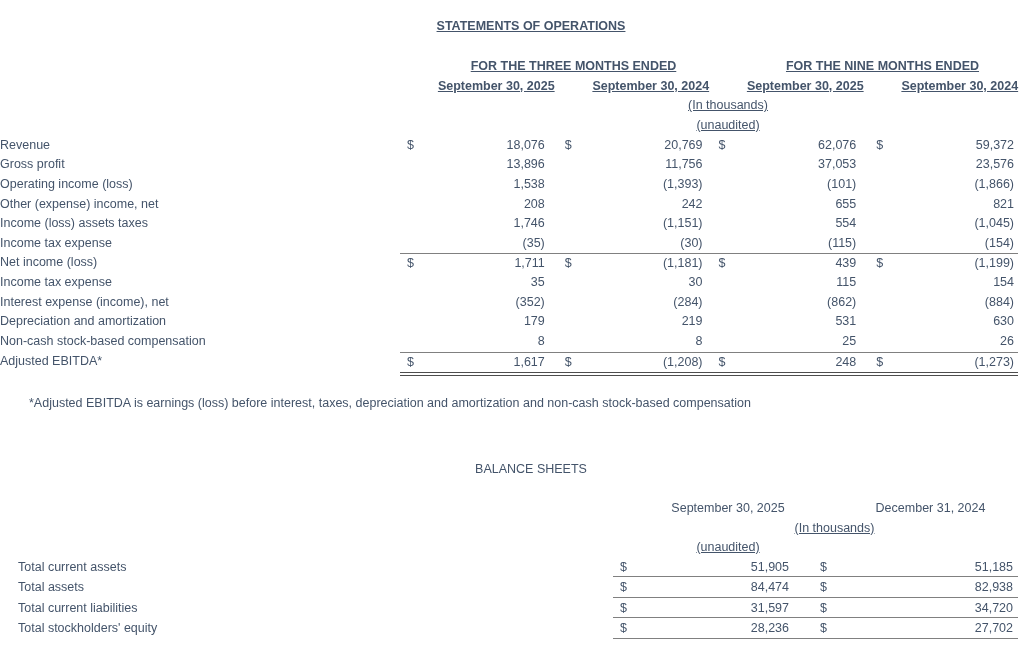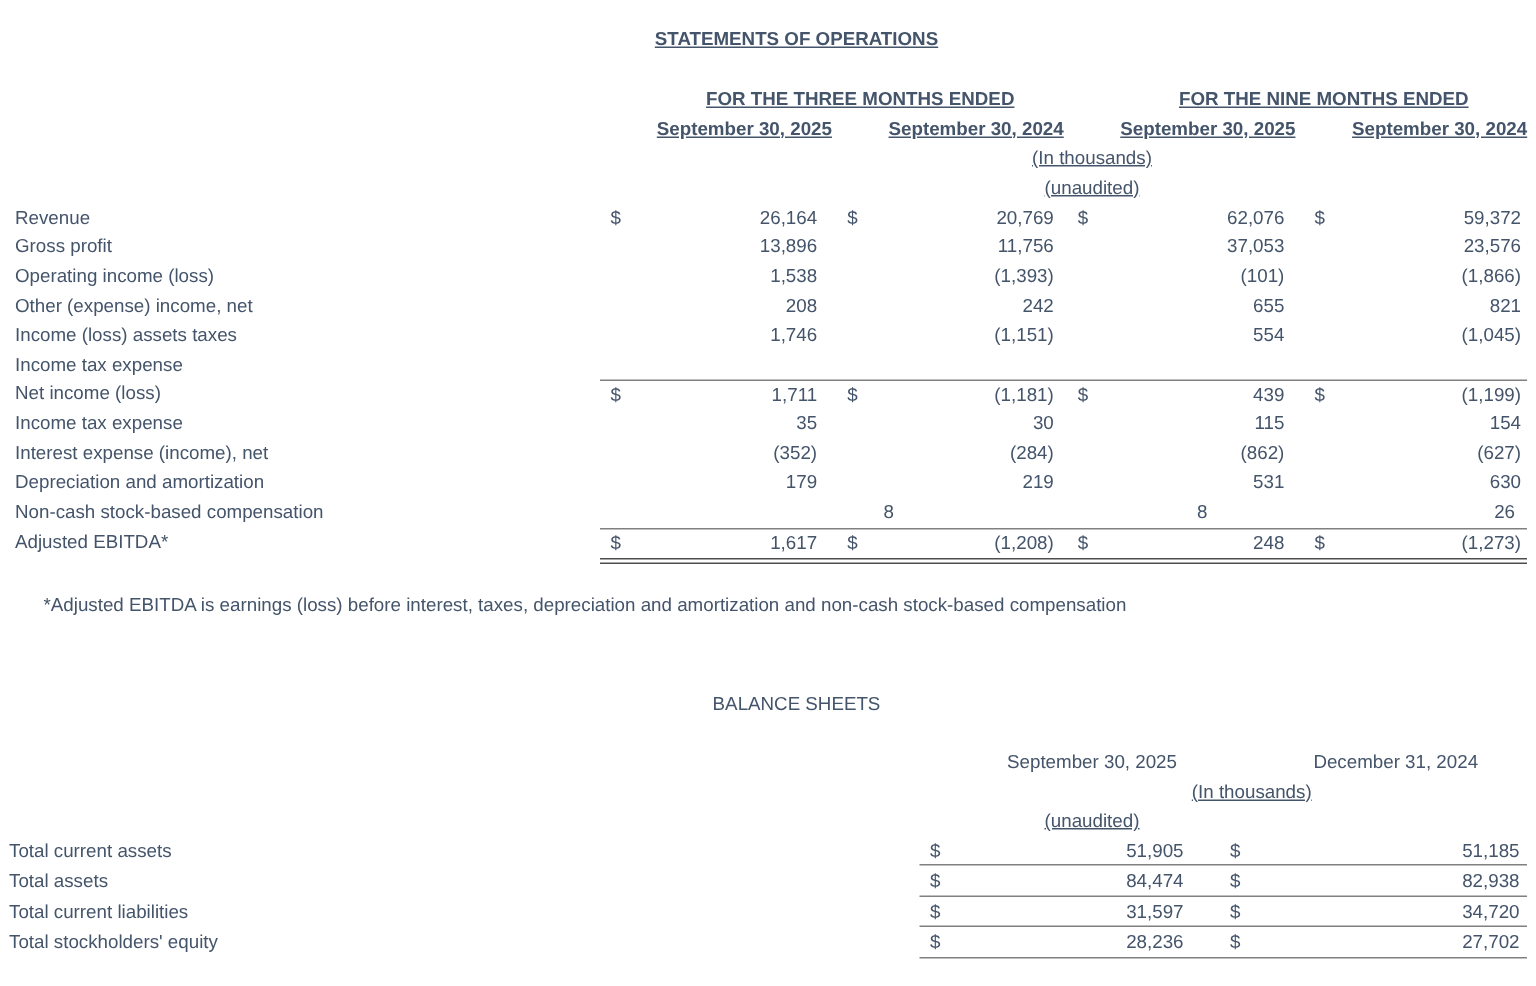--- a/index.html
+++ b/index.html
@@ -10,40 +10,40 @@
   }
   .abs{position:absolute;padding-left:19px;}
   .b{font-weight:bold;}
   .u{text-decoration:underline;}
   .ctr{text-align:center;}
   .lh{line-height:15px;}
 
   
   .ops-rows{position:absolute;left:0;top:135.6px;width:1018px;}
   .row{display:flex;height:19.65px;line-height:19.65px;}
-  .row .lbl{width:400px;padding-left:10px;box-sizing:border-box;white-space:nowrap;overflow:hidden;}
+  .row .lbl{width:400px;box-sizing:border-box;white-space:nowrap;overflow:hidden;}
   .row .nums{display:flex;width:618px;box-sizing:border-box;}
   .nums.topline{border-top:1px solid #808080;}
   .cell{flex:1;display:flex;box-sizing:border-box;white-space:nowrap;}
   .cell .cur{margin-right:auto;}
   .cell .val{margin-left:auto;}
   .ops-rows .cell:nth-child(1){padding-left:7px;padding-right:11px;}
   .ops-rows .cell:nth-child(2){padding-left:9px;padding-right:6px;}
   .ops-rows .cell:nth-child(3){padding-left:10px;padding-right:8px;}
   .ops-rows .cell:nth-child(4){padding-left:12px;padding-right:4px;}
 
   .dblline{
     position:absolute;left:400px;top:371.6px;width:618px;height:2px;
     border-top:1px solid #4d4d4d;border-bottom:1px solid #4d4d4d;box-sizing:content-box;
   }
 
   
   .bal-rows{position:absolute;left:0;top:557px;width:1018px;}
   .brow{display:flex;height:20.4px;line-height:20.4px;}
-  .brow .lbl{width:613px;padding-left:6px;box-sizing:border-box;white-space:nowrap;}
+  .brow .lbl{width:613px;padding-left:18px;box-sizing:border-box;white-space:nowrap;}
   .brow .nums{display:flex;width:405px;border-bottom:1px solid #808080;box-sizing:border-box;}
   .bal-rows .cell{flex:none;}
   .bal-rows .cell:nth-child(1){width:192px;padding-left:7px;padding-right:16px;}
   .bal-rows .cell:nth-child(2){width:213px;padding-left:15px;padding-right:5px;}
 </style>
 </head>
 <body>
 
 <div class="page">
 
@@ -77,21 +77,21 @@
   <div class="abs ctr lh" style="left:400px;top:117.5px;width:618px;">
     <span class="u">(unaudited)</span>
   </div>
 
   <div class="ops-rows">
     <div class="row">
       <div class="lbl">Revenue</div>
       <div class="nums">
         <div class="cell">
             <span class="cur">$</span>
-            <span class="val">26,164</span>
+            <span class="val">18,076</span>
           </div>
         <div class="cell">
             <span class="cur">$</span>
             <span class="val">20,769</span>
           </div>
         <div class="cell">
             <span class="cur">$</span>
             <span class="val">62,076</span>
           </div>
         <div class="cell">
@@ -163,20 +163,34 @@
         <div class="cell">
             <span class="val">554</span>
           </div>
         <div class="cell">
             <span class="val">(1,045)</span>
           </div>
       </div>
     </div>
     <div class="row">
       <div class="lbl">Income tax expense</div>
+      <div class="nums">
+        <div class="cell">
+            <span class="val">(35)</span>
+          </div>
+        <div class="cell">
+            <span class="val">(30)</span>
+          </div>
+        <div class="cell">
+            <span class="val">(115)</span>
+          </div>
+        <div class="cell">
+            <span class="val">(154)</span>
+          </div>
+      </div>
     </div>
     <div class="row">
       <div class="lbl">Net income (loss)</div>
       <div class="nums topline">
         <div class="cell">
             <span class="cur">$</span>
             <span class="val">1,711</span>
           </div>
         <div class="cell">
             <span class="cur">$</span>
@@ -215,21 +229,21 @@
         <div class="cell">
             <span class="val">(352)</span>
           </div>
         <div class="cell">
             <span class="val">(284)</span>
           </div>
         <div class="cell">
             <span class="val">(862)</span>
           </div>
         <div class="cell">
-            <span class="val">(627)</span>
+            <span class="val">(884)</span>
           </div>
       </div>
     </div>
     <div class="row">
       <div class="lbl">Depreciation and amortization</div>
       <div class="nums">
         <div class="cell">
             <span class="val">179</span>
           </div>
         <div class="cell">
@@ -244,20 +258,23 @@
       </div>
     </div>
     <div class="row">
       <div class="lbl">Non-cash stock-based compensation</div>
       <div class="nums">
         <div class="cell">
             <span class="val">8</span>
           </div>
         <div class="cell">
             <span class="val">8</span>
+          </div>
+        <div class="cell">
+            <span class="val">25</span>
           </div>
         <div class="cell">
             <span class="val">26</span>
           </div>
       </div>
     </div>
     <div class="row">
       <div class="lbl">Adjusted EBITDA*</div>
       <div class="nums topline">
         <div class="cell">

